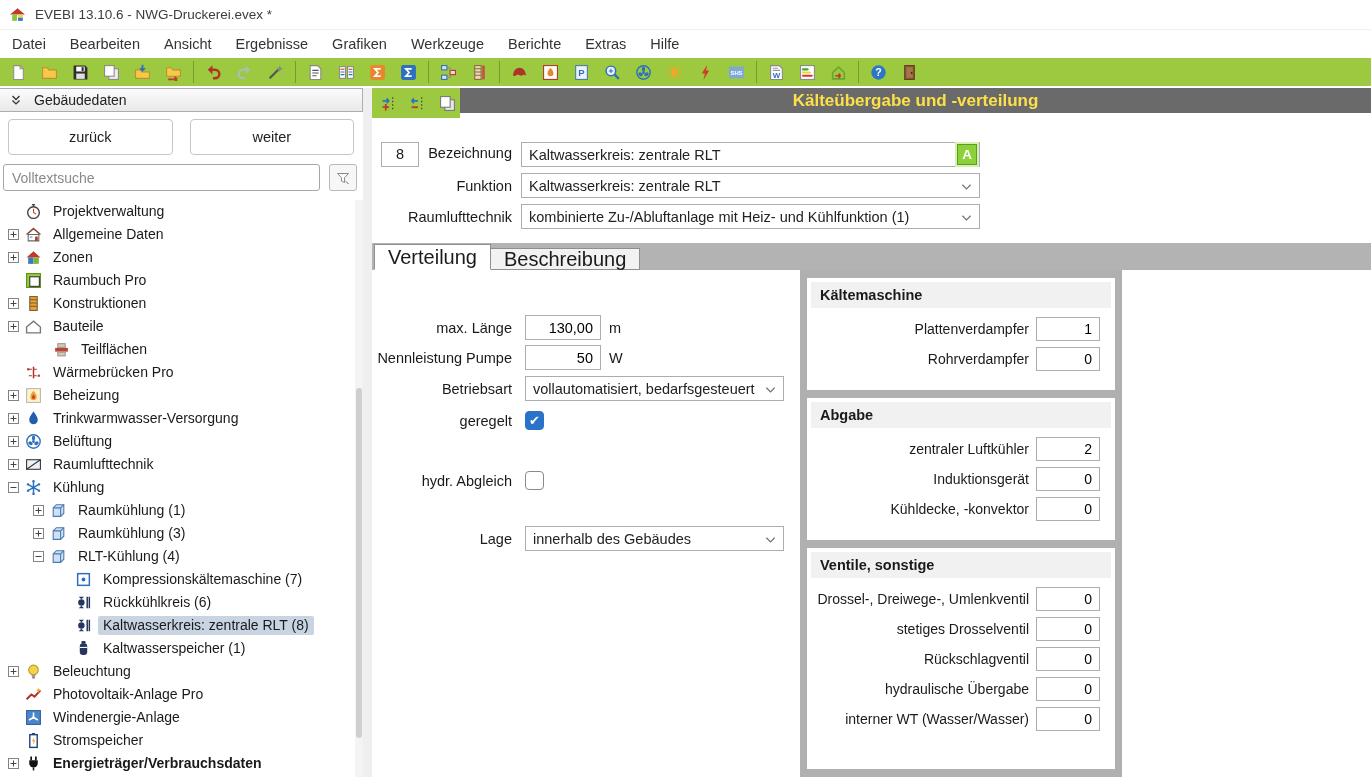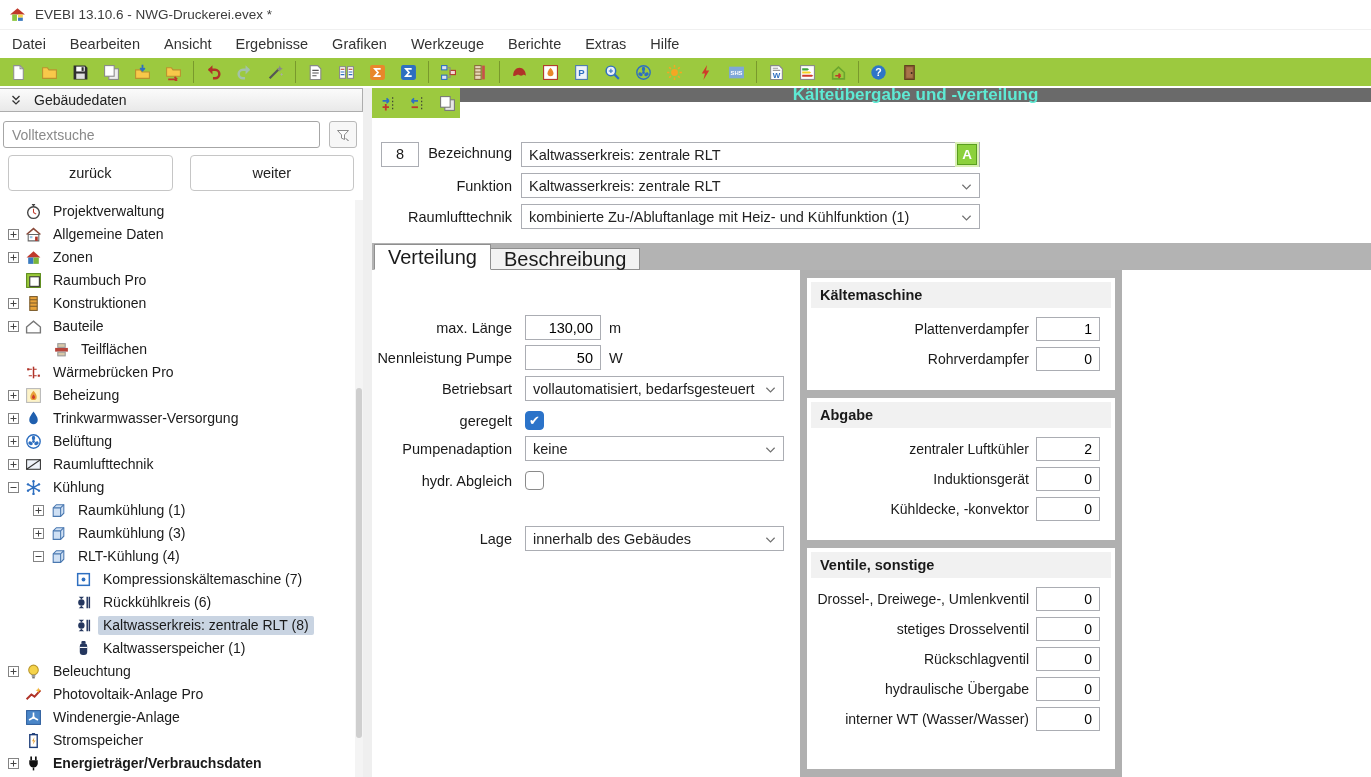--- a/index.html
+++ b/index.html
@@ -53,22 +53,22 @@
   #sb-scroll { position:absolute; top:112px; right:0; width:8px; bottom:0; background:#f4f4f4; }
   #sb-thumb { position:absolute; top:188px; left:1px; width:6px; height:350px; background:#cfcfcf; border-radius:3px; }
   #splitter { position:absolute; top:88px; left:363px; width:9px; bottom:0; background:#efefef; }
 
   
   #main { position:absolute; top:88px; left:372px; right:0; bottom:0; background:#fff; }
   #mini-toolbar { position:absolute; top:0; left:0; width:88px; height:30px; background:var(--green);
     display:flex; align-items:center; gap:7px; padding-left:6px; }
   #mini-toolbar .tb-btn { width:22px; height:22px; }
   #mini-toolbar .tb-btn span { width:17px; height:17px; }
-  #main-title { position:absolute; top:0; left:88px; right:0; height:14px; background:var(--dark);
-    color:#5eead4; font-weight:bold; font-size:17px; display:flex; align-items:center; justify-content:center; }
+  #main-title { position:absolute; top:0; left:88px; right:0; height:25px; background:var(--dark);
+    color:#fde047; font-weight:bold; font-size:17px; display:flex; align-items:center; justify-content:center; }
 
   #form-head { position:absolute; top:30px; left:0; right:0; height:125px; background:#fff; }
   .fh-row { position:absolute; left:0; height:25px; display:flex; align-items:center; }
   .fh-label { width:145px; text-align:right; padding-right:5px; font-size:14.5px; flex:none; }
   .num-box { position:absolute; left:9px; top:0; width:38px; height:25px; border:1px solid #abadb3;
     background:#fff; text-align:center; line-height:23px; font-size:14.5px; }
   .field-wrap { position:relative; width:459px; height:25px; flex:none; }
   .field-wrap input { width:100%; height:25px; border:1px solid #abadb3; padding:0 28px 0 7px;
     font-size:14.5px; font-family:inherit; color:#222; }
   .a-btn { position:absolute; right:3px; top:2px; width:20px; height:21px; background:#8cd13c;
@@ -384,34 +384,34 @@
 
 <div id="sidebar">
   <div id="sb-header">
     <span class="chev">
       <svg viewBox="0 0 16 16">
           <path d="M4 3.5l4 4 4-4M4 8.5l4 4 4-4" fill="none" stroke="#333" stroke-width="1.5"></path>
         </svg>
     </span>
     <span>Gebäudedaten</span>
   </div>
+  <div id="sb-buttons">
+    <button>zurück</button>
+    <button>weiter</button>
+  </div>
   <div id="sb-search">
     <input type="text" placeholder="Volltextsuche" style="">
     <span id="filter-btn">
       <span>
         <svg viewBox="0 0 16 16">
             <path d="M2.5 3.5h11l-4 4.3v4.7l-3-1.4V7.8z" fill="#fdfdfd" stroke="#8a8a8a"></path>
             <path d="M10.8 11.3l2.7 2.7" stroke="#666"></path>
           </svg>
       </span>
     </span>
-  </div>
-  <div id="sb-buttons">
-    <button>zurück</button>
-    <button>weiter</button>
   </div>
   <div id="tree">
       <div class="tree-row" style="padding-left: 8px;">
         <span class="exp-sp"></span>
         <span class="t-ico">
           <svg viewBox="0 0 16 16">
             <circle cx="8" cy="9" r="5.5" fill="#fff" stroke="#444" stroke-width="1.3"></circle>
             <path d="M8 9V5.5M8 9l2.5 1.5" stroke="#c0392b"></path>
             <path d="M6.5 1.5h3M8 1.5v2" stroke="#444" stroke-width="1.3"></path>
           </svg>
@@ -849,31 +849,20 @@
           <span class="chev">
               <svg viewBox="0 0 12 8">
                 <path d="M1.5 1.5L6 6l4.5-4.5" fill="none" stroke="#707070" stroke-width="1.3"></path>
               </svg>
             </span>
         </span>
       </div>
       <div class="fp-row" style="top:138px;">
         <span class="fh-label">geregelt</span>
         <span class="cb on" id="cb-geregelt">✔</span>
-      </div>
-      <div class="fp-row" style="top:166px;">
-        <span class="fh-label">Pumpenadaption</span>
-        <span class="select sel-259">
-          <span>keine</span>
-          <span class="chev">
-              <svg viewBox="0 0 12 8">
-                <path d="M1.5 1.5L6 6l4.5-4.5" fill="none" stroke="#707070" stroke-width="1.3"></path>
-              </svg>
-            </span>
-        </span>
       </div>
       <div class="fp-row" style="top:198px;">
         <span class="fh-label">hydr. Abgleich</span>
         <span class="cb" id="cb-hydr"></span>
       </div>
       <div class="fp-row" style="top:256px;">
         <span class="fh-label">Lage</span>
         <span class="select sel-259">
           <span>innerhalb des Gebäudes</span>
           <span class="chev">

